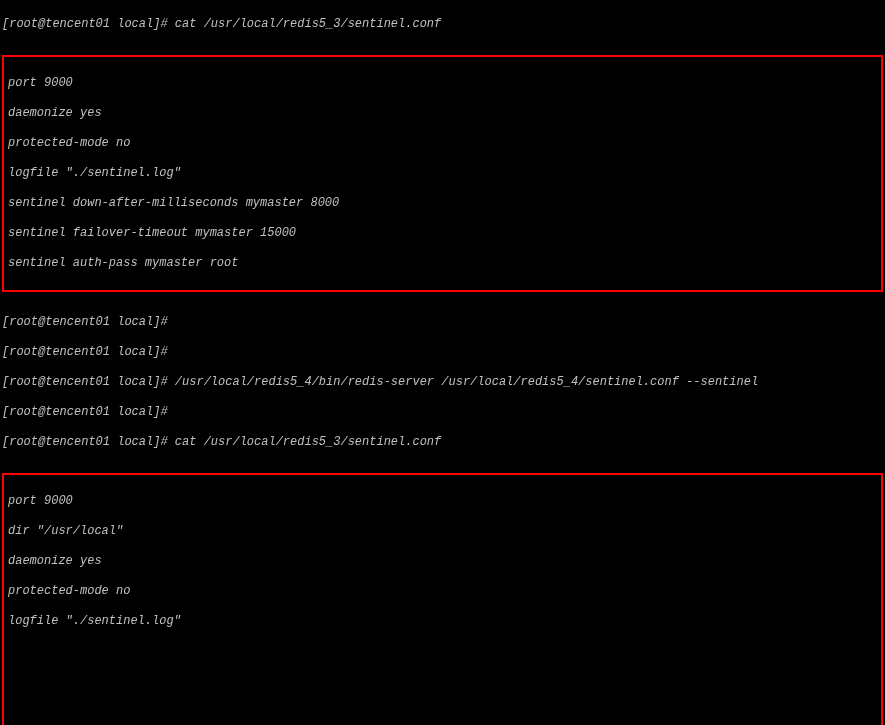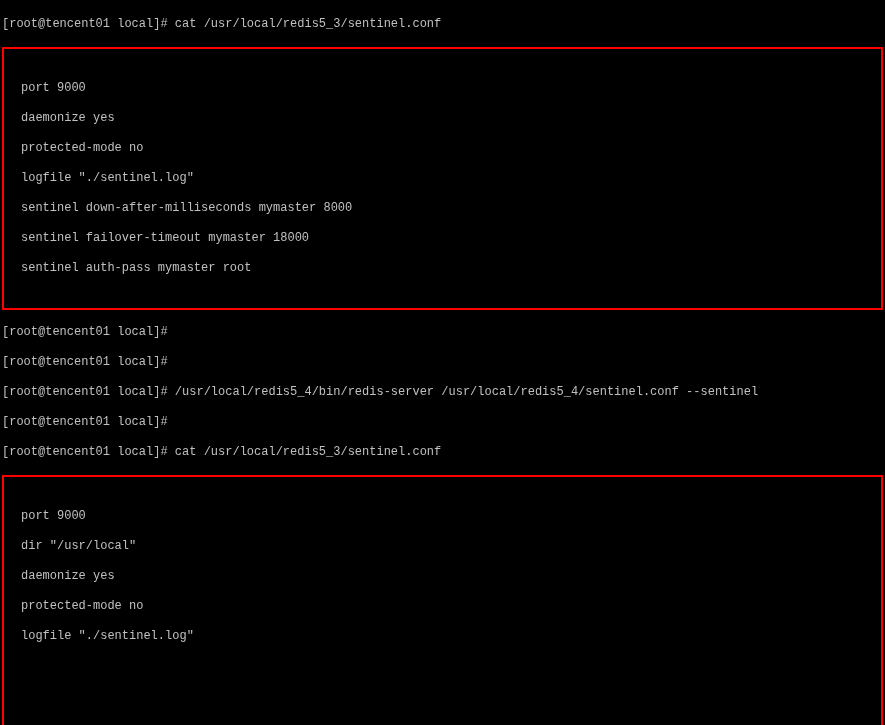--- a/index.html
+++ b/index.html
@@ -14,45 +14,46 @@
       font-size: 12px;
       line-height: 15px;
       padding: 2px;
       width: 885px;
     }
     .terminal {
       white-space: pre;
     }
     .red-box {
       border: 2px solid #ff0000;
-      margin: 0 0;
-      padding: 17px;
+      margin: 8px 0;
+      padding: 4px;
     }
     .line {
       white-space: pre;
+      font-style: italic;
     }
     .redacted {
       background: #595959;
       color: #595959;
       display: inline-block;
       width: 24px;
     }
   </style>
 </head>
 <body>
 
 <div class="terminal">
 <div class="line"><span>[root@tencent01 local]# </span><span>cat /usr/local/redis5_3/sentinel.conf</span></div>
 <div class="red-box">
 <div class="line">port 9000</div>
 <div class="line">daemonize yes</div>
 <div class="line">protected-mode no</div>
 <div class="line">logfile "./sentinel.log"</div>
 <div class="line">sentinel down-after-milliseconds mymaster 8000</div>
-<div class="line">sentinel failover-timeout mymaster 18000</div>
+<div class="line">sentinel failover-timeout mymaster 15000</div>
 <div class="line">sentinel auth-pass mymaster root</div>
 </div>
 <div class="line"><span>[root@tencent01 local]# </span></div>
 <div class="line"><span>[root@tencent01 local]# </span></div>
 <div class="line"><span>[root@tencent01 local]# </span><span>/usr/local/redis5_4/bin/redis-server /usr/local/redis5_4/sentinel.conf --sentinel</span></div>
 <div class="line"><span>[root@tencent01 local]# </span></div>
 <div class="line"><span>[root@tencent01 local]# </span><span>cat /usr/local/redis5_3/sentinel.conf</span></div>
 <div class="red-box">
 <div class="line">port 9000</div>
 <div class="line">dir "/usr/local"</div>

